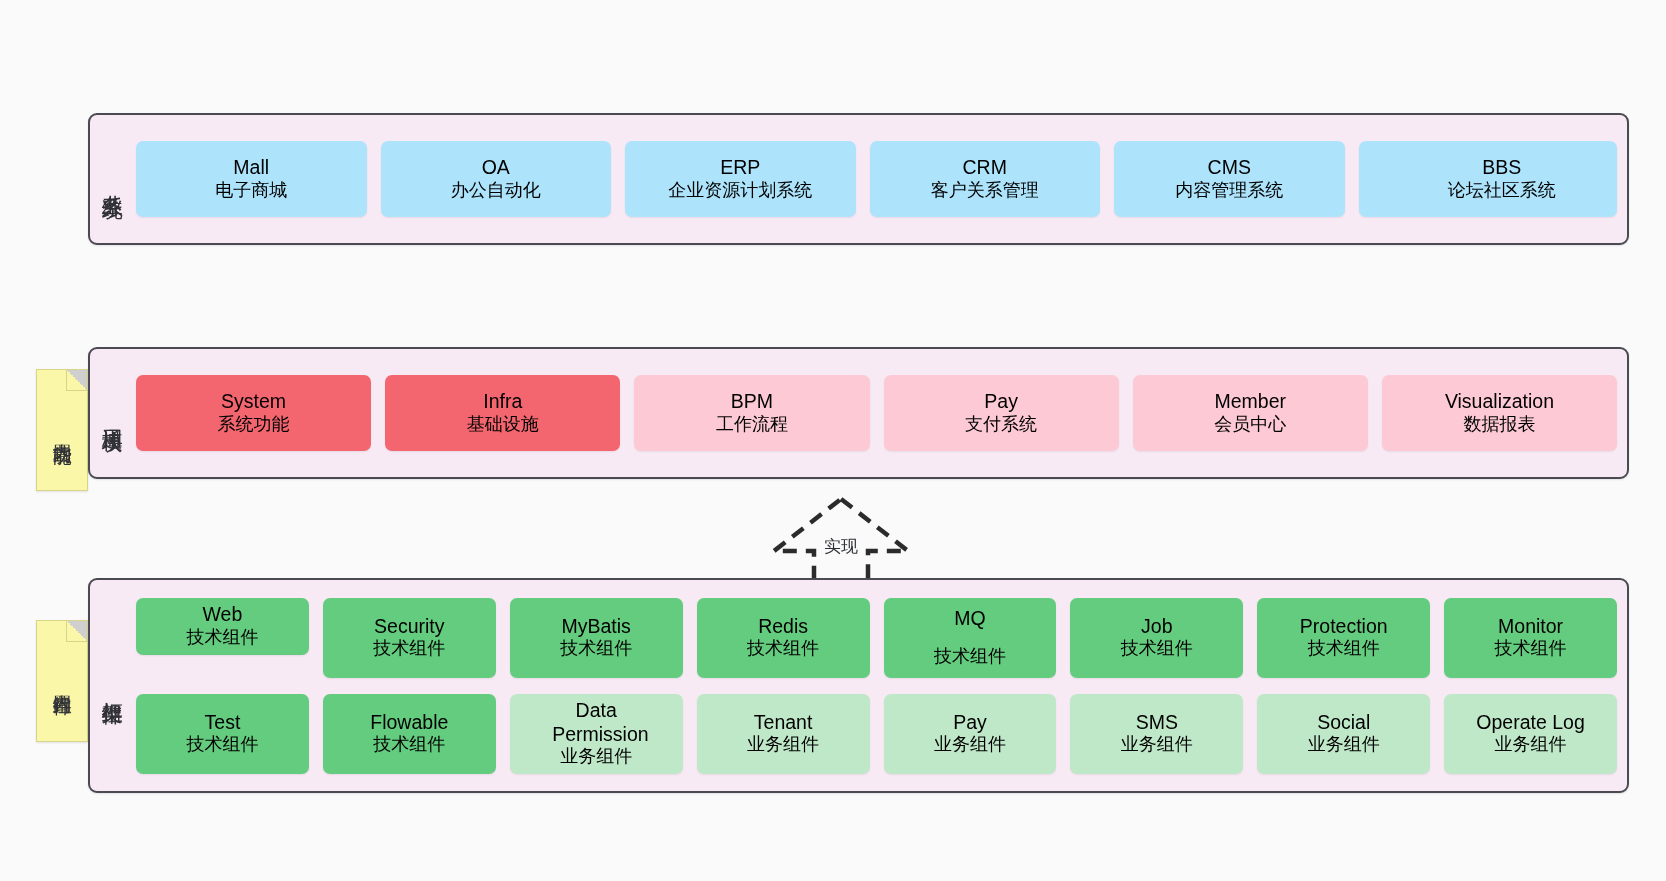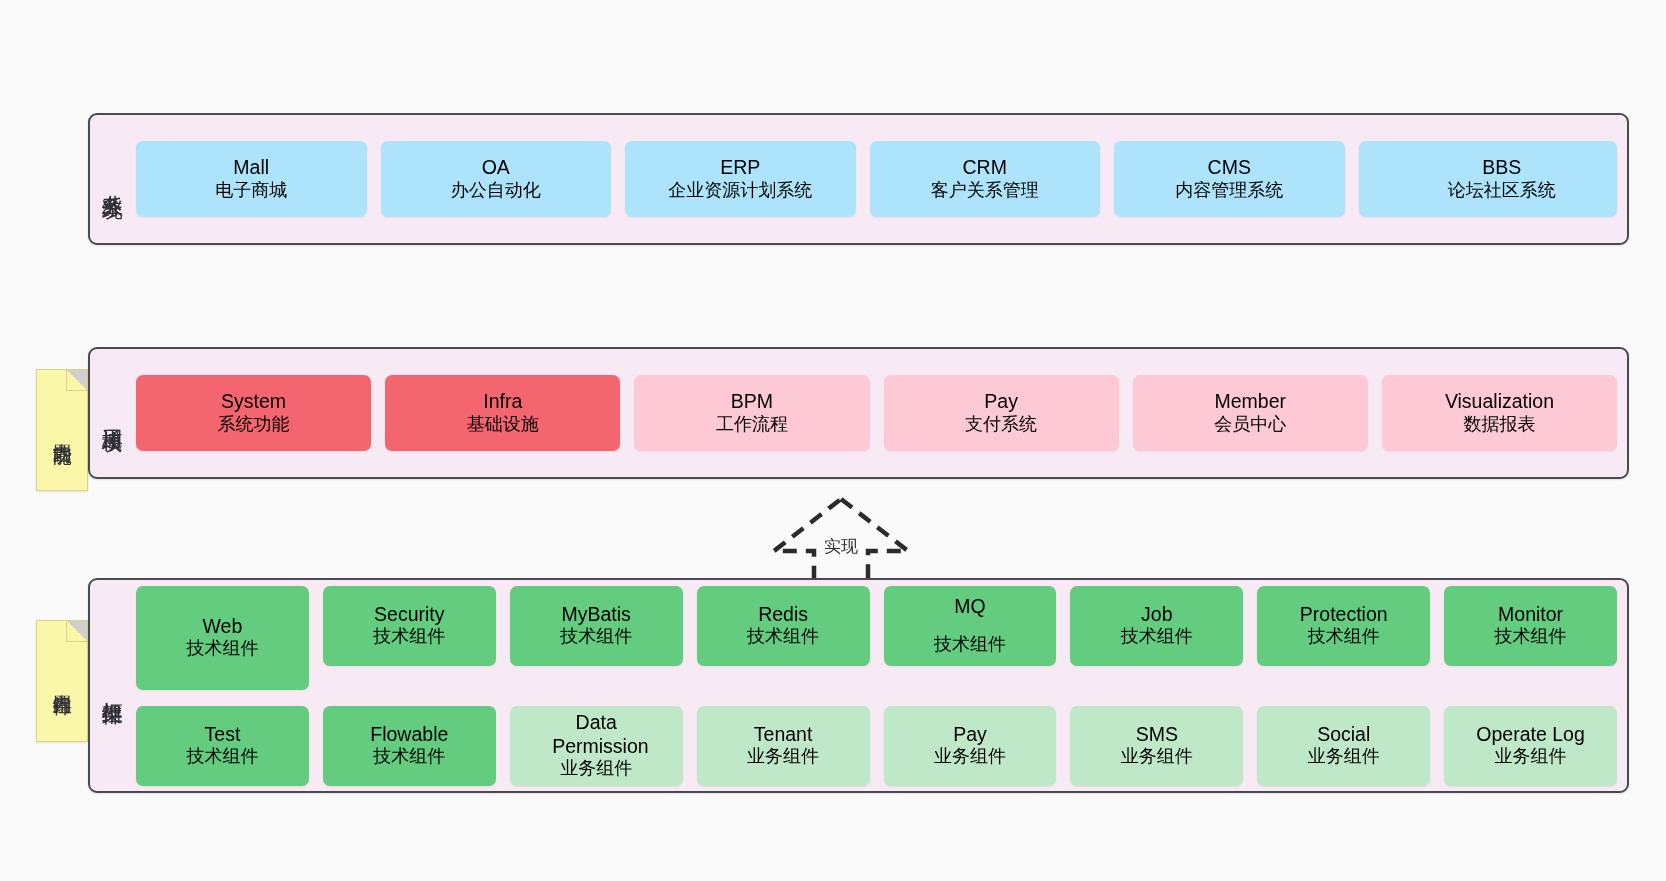--- a/index.html
+++ b/index.html
@@ -208,21 +208,21 @@
   <div class="note" style="left:36px; top:620px; width:52px; height:122px;">
     <span class="fold"></span>
     <span>内置组件</span>
   </div>
 
   <div class="layer" style="left:88px; top:578px; width:1541px; height:215px;">
     <div class="layer-label">框架组件</div>
     <div class="layer-body two-row">
 
       <div class="row">
-        <div class="box green" style="height:104px;">
+        <div class="box green" style="height:57px;">
           <span class="t1">Web</span>
           <span class="t2">技术组件</span>
         </div>
         <div class="box green" style="height:80px;">
           <span class="t1">Security</span>
           <span class="t2">技术组件</span>
         </div>
         <div class="box green" style="height:80px;">
           <span class="t1">MyBatis</span>
           <span class="t2">技术组件</span>

